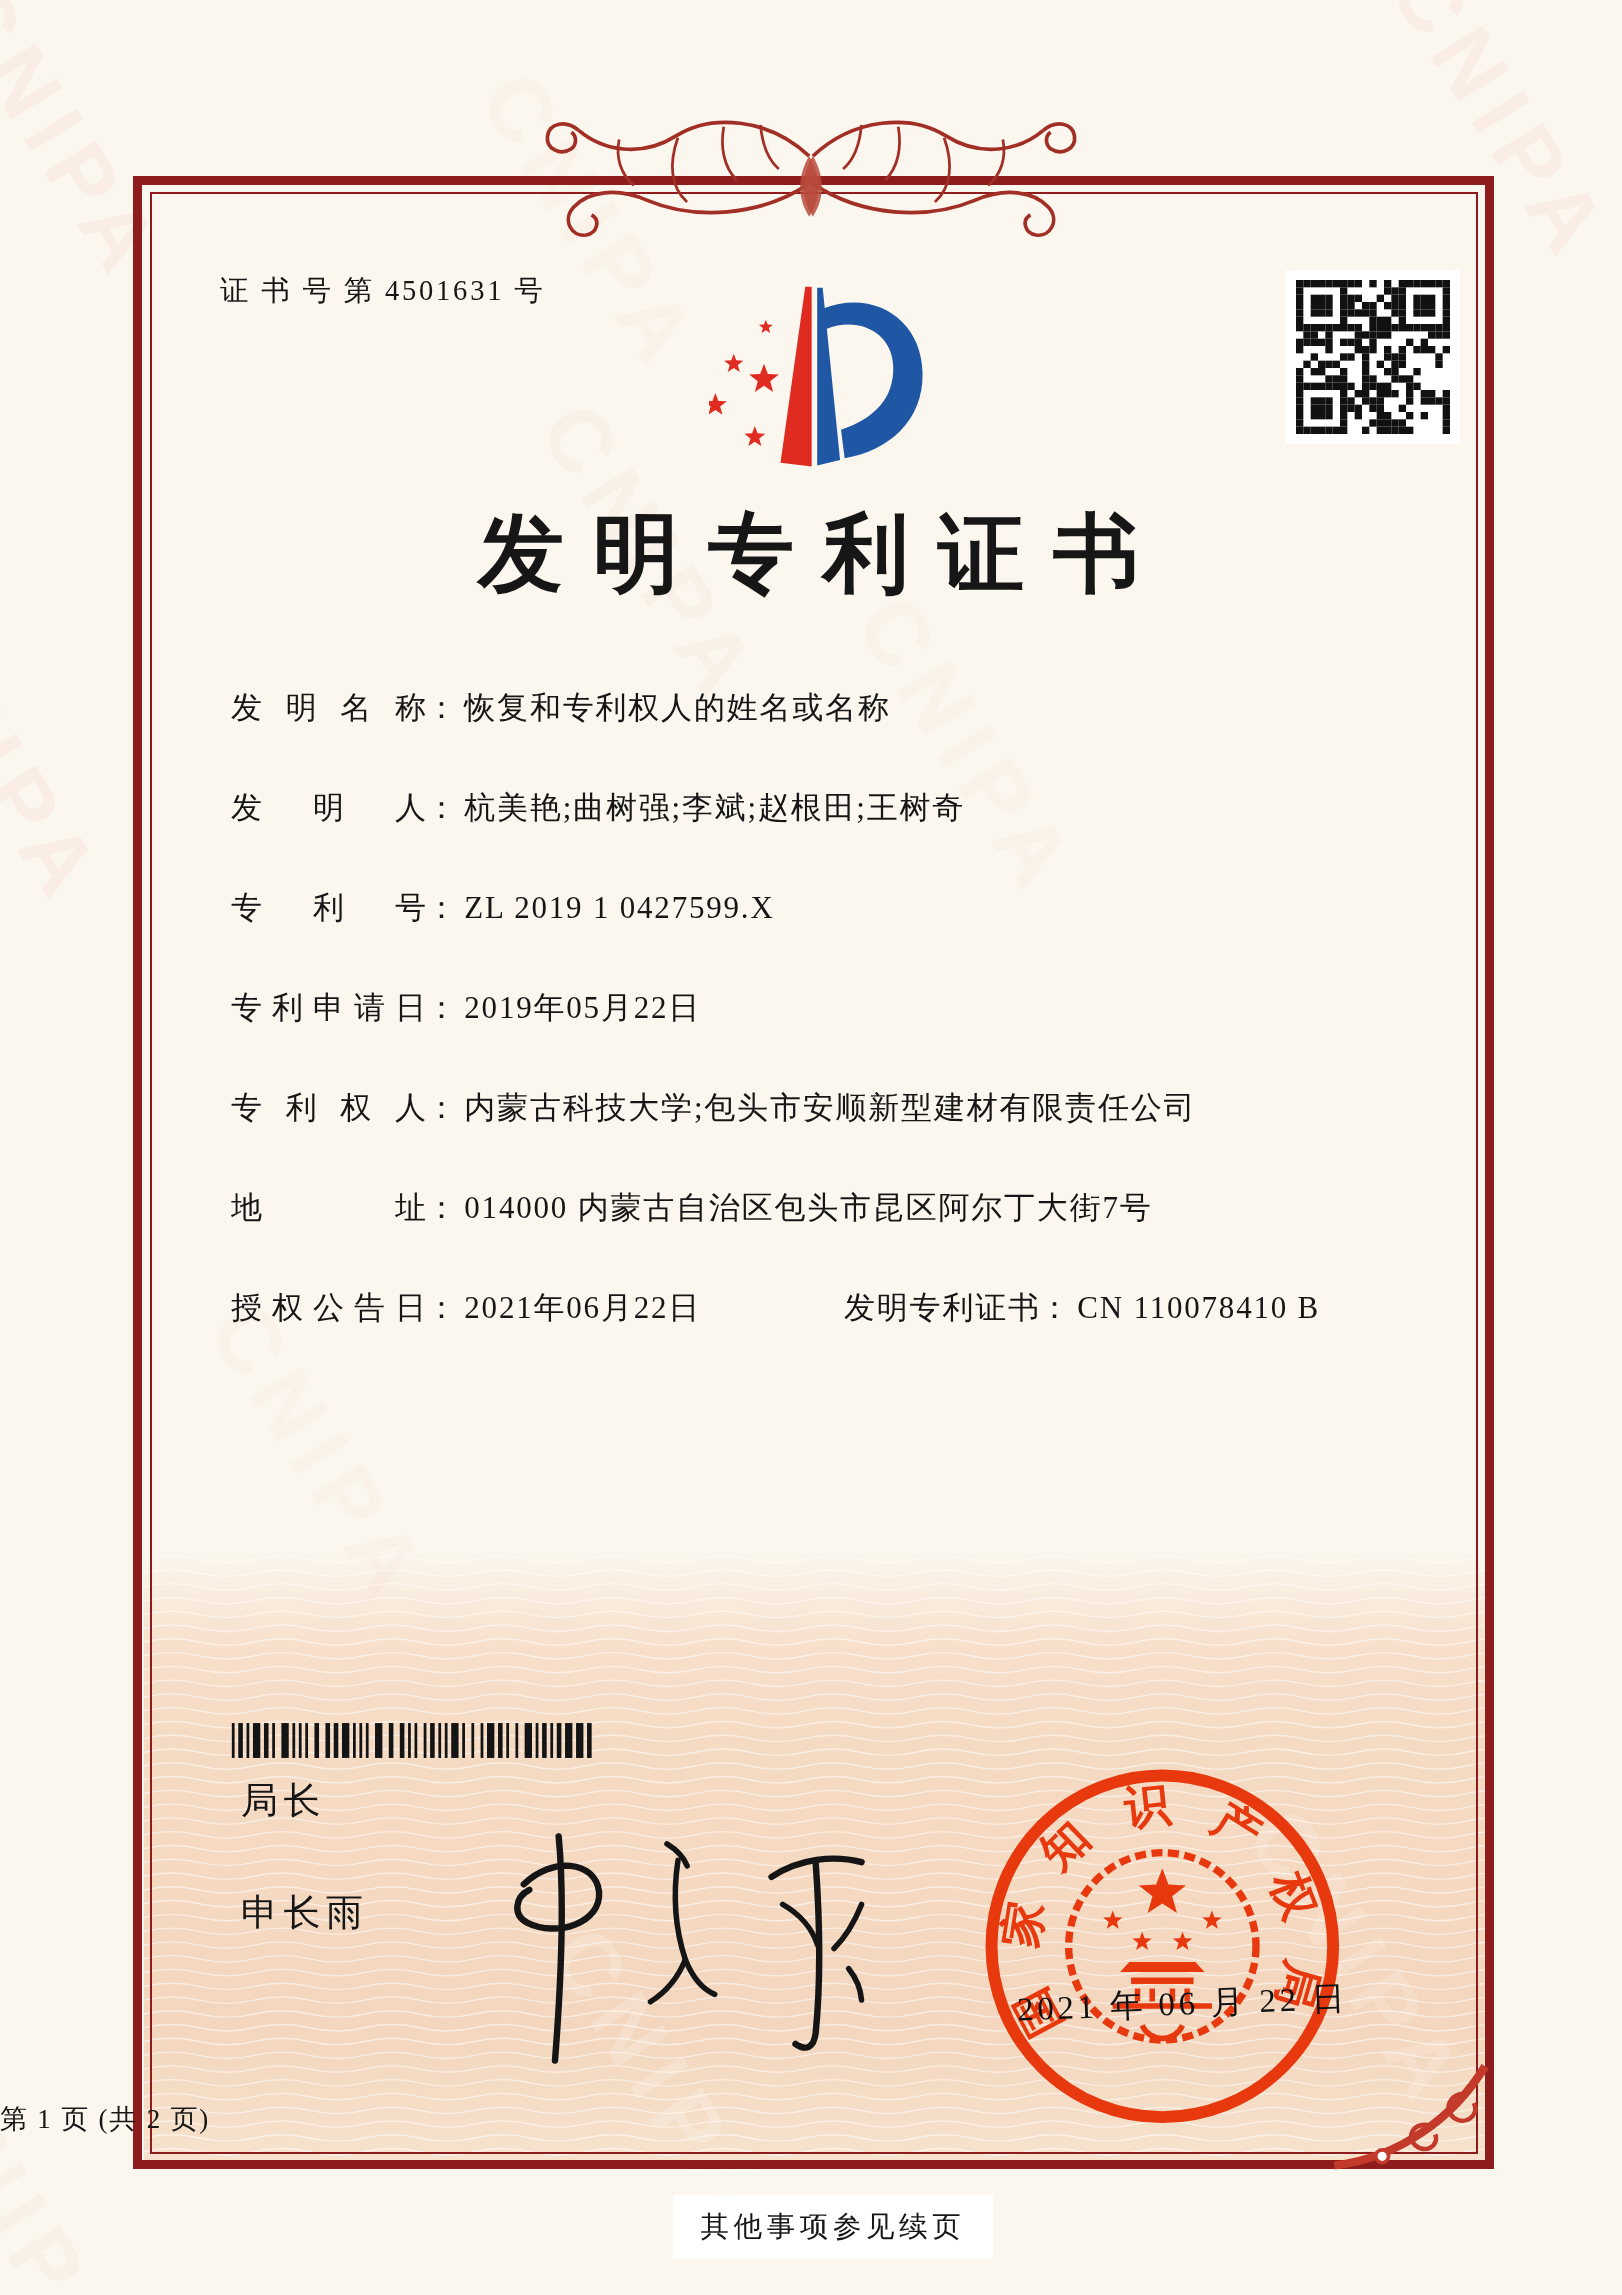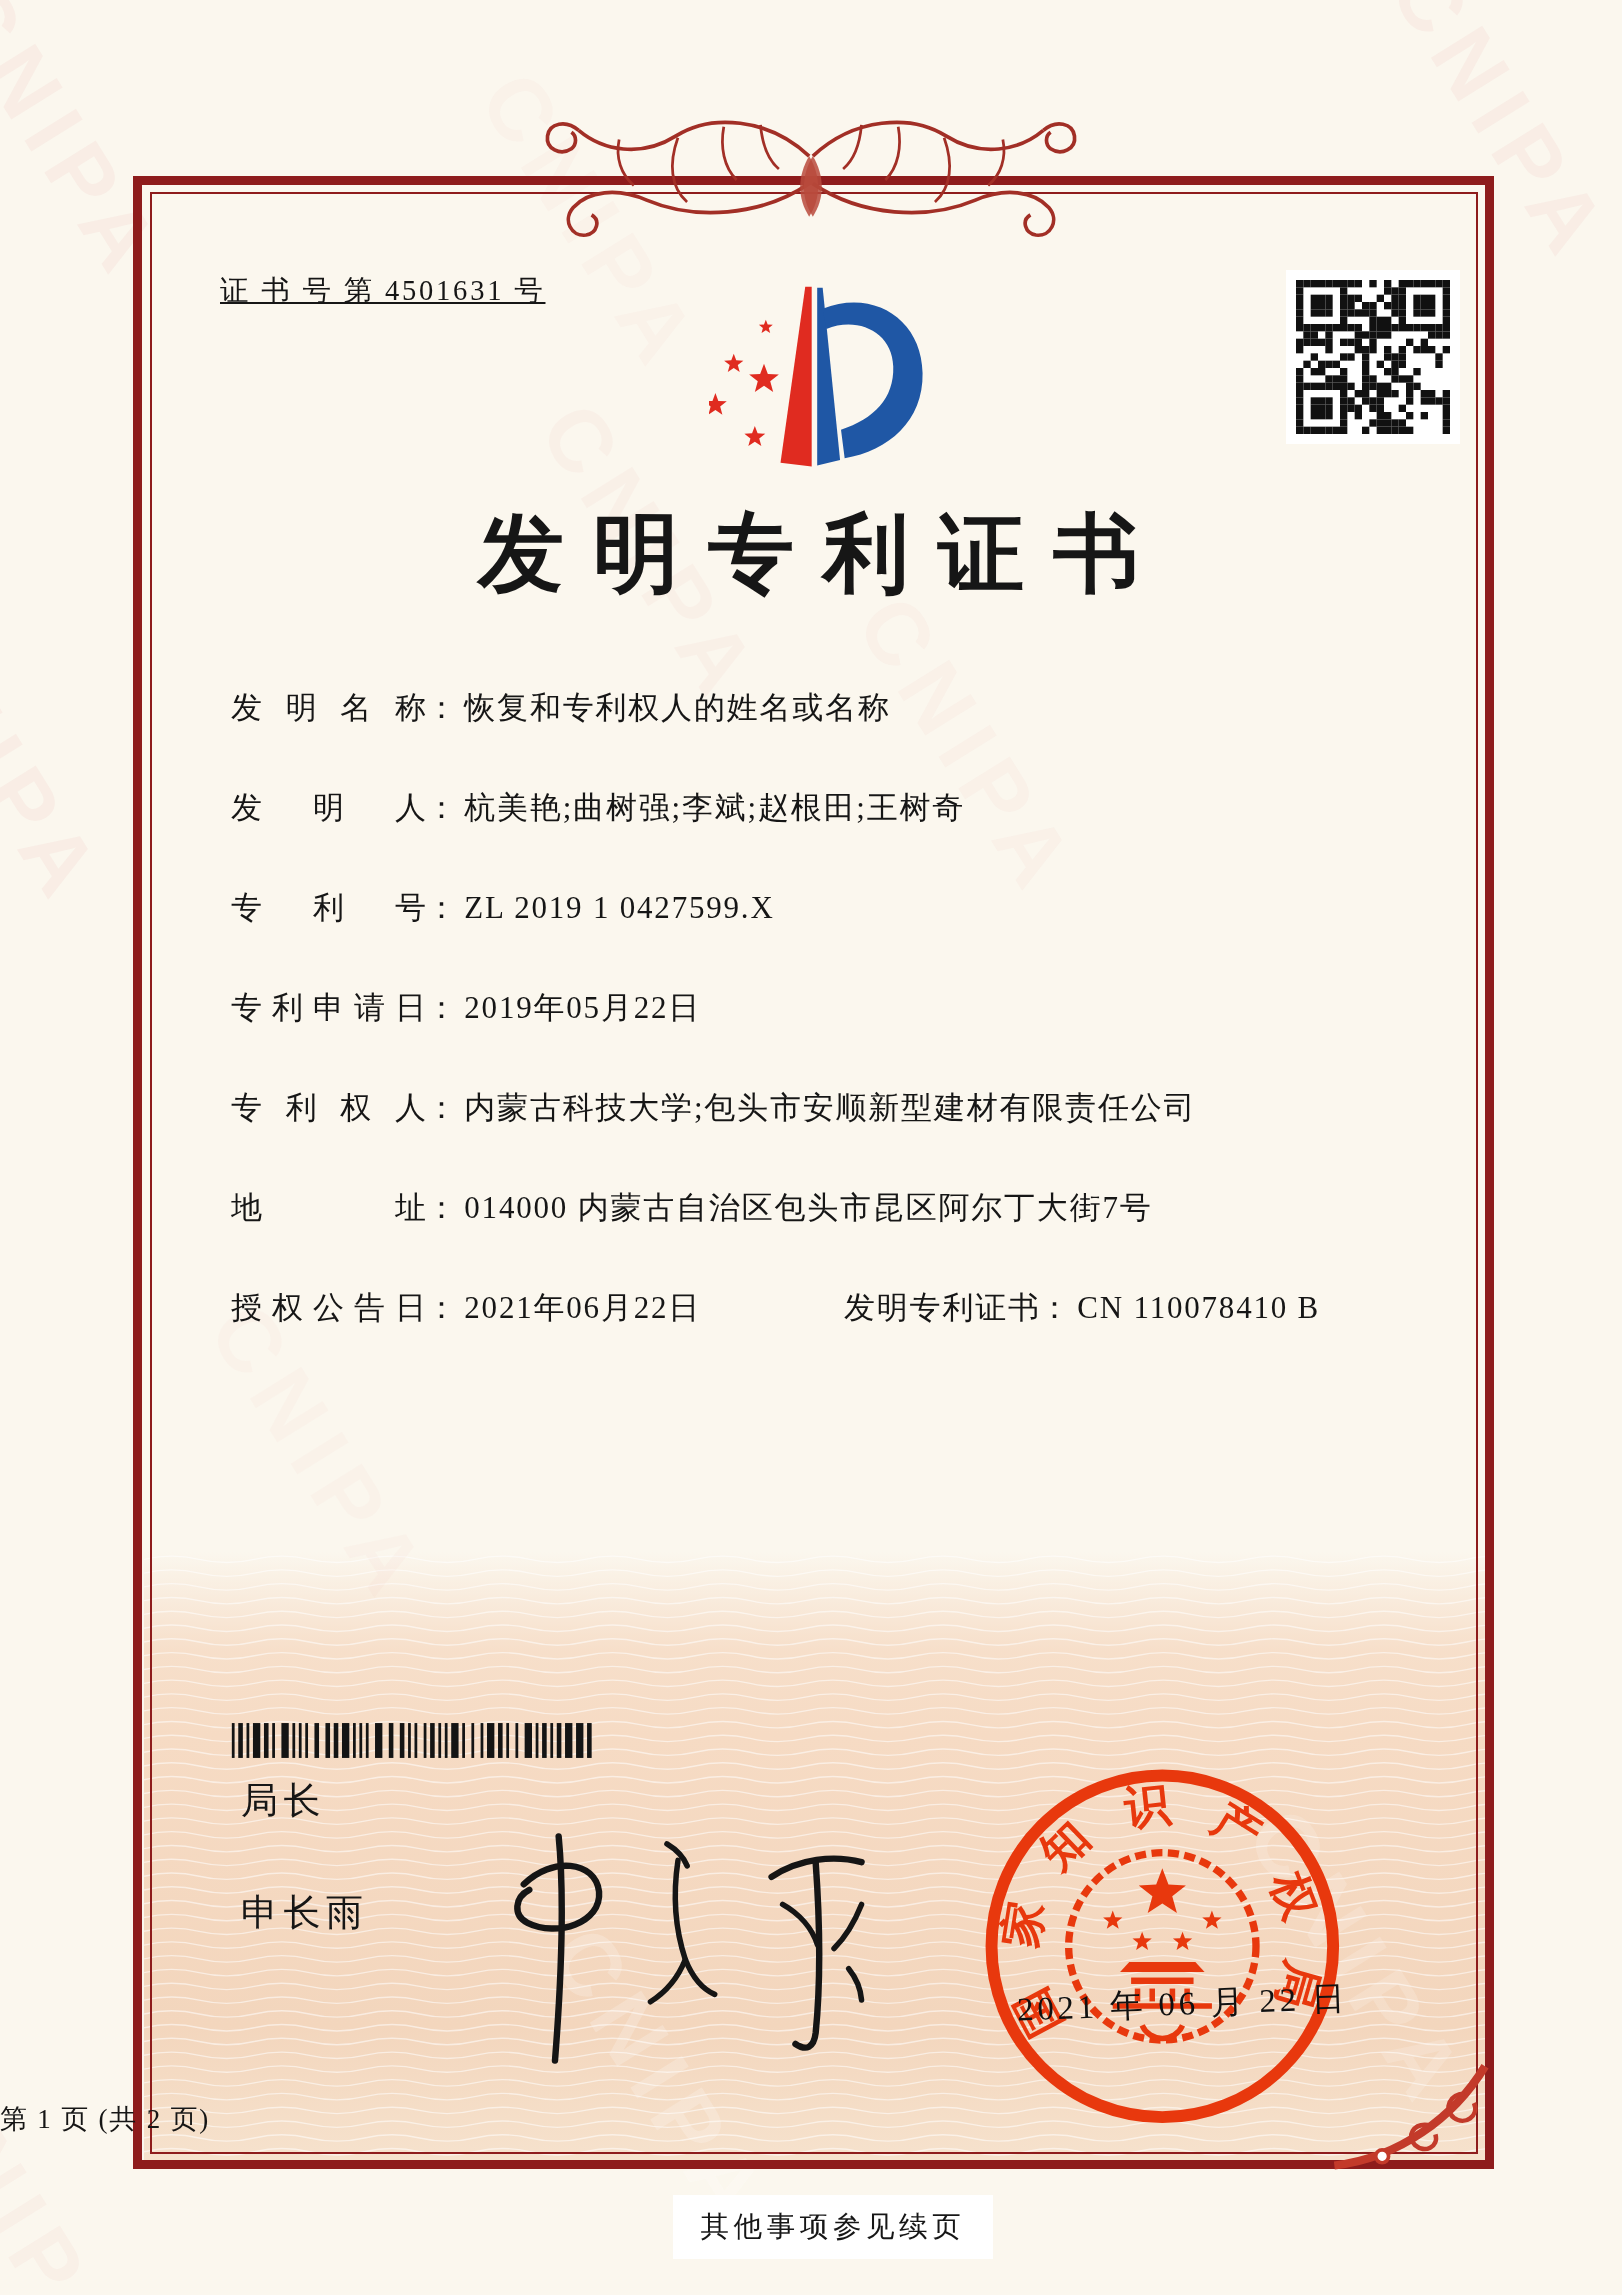--- a/index.html
+++ b/index.html
@@ -18,21 +18,21 @@
   .wm.white{color:rgba(255,255,255,.50);}
 
   .frame-outer{position:absolute;left:133px;top:176px;width:1361px;height:1993px;z-index:1;
       border:9.2px solid #8e1c1c;box-sizing:border-box;}
   .frame-inner{position:absolute;left:150px;top:192px;width:1328px;height:1962px;z-index:1;
       border:2.8px solid #8e1c1c;box-sizing:border-box;}
 
   .ornament{position:absolute;left:531px;top:99px;z-index:2;}
   .corner-flourish{position:absolute;left:1327px;top:2057px;z-index:2;}
 
-  .cert-no{position:absolute;left:220px;top:272px;z-index:2;font-size:28.5px;letter-spacing:2.8px;text-decoration:underline;}
+  .cert-no{position:absolute;left:220px;top:272px;z-index:2;font-size:28.5px;letter-spacing:2.8px;}
 
   .logo{position:absolute;left:709px;top:272px;z-index:2;}
 
   .qr-box{position:absolute;left:1286px;top:270px;width:174px;height:174px;background:#fff;z-index:2;}
   .qr-box svg{position:absolute;left:10px;top:10px;}
 
   .title{position:absolute;left:0;top:496px;width:100%;z-index:2;margin:0;text-align:center;
       font-size:86px;font-weight:bold;letter-spacing:29px;padding-left:23px;box-sizing:border-box;}
 
   .row{position:absolute;left:231px;z-index:2;font-size:31px;white-space:nowrap;}

